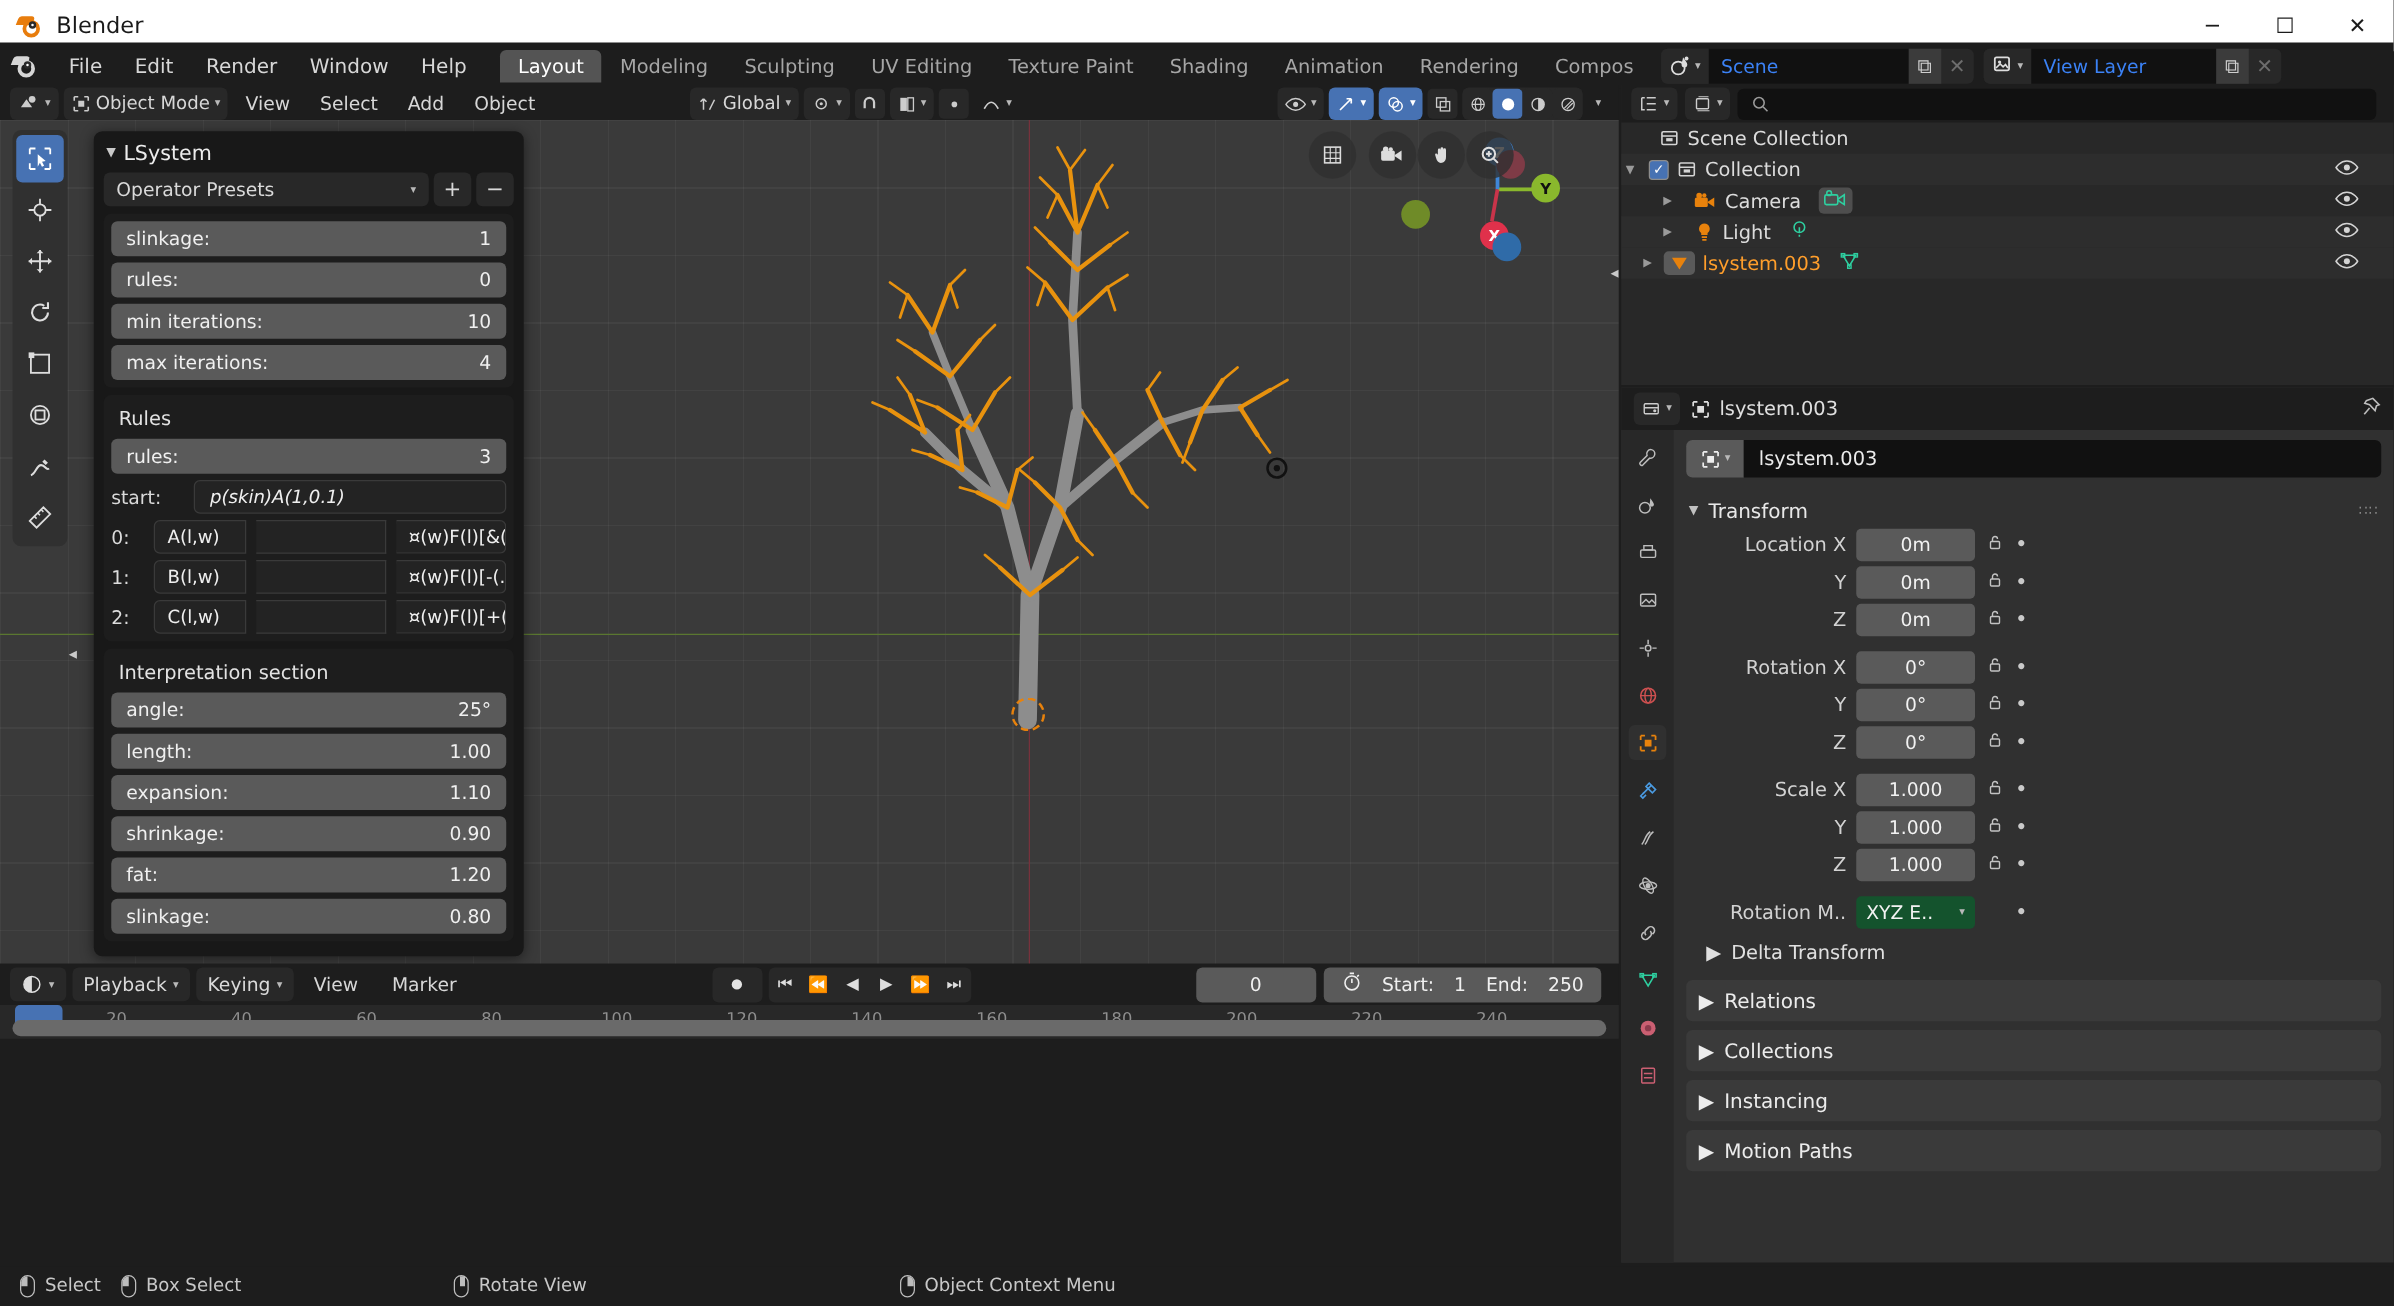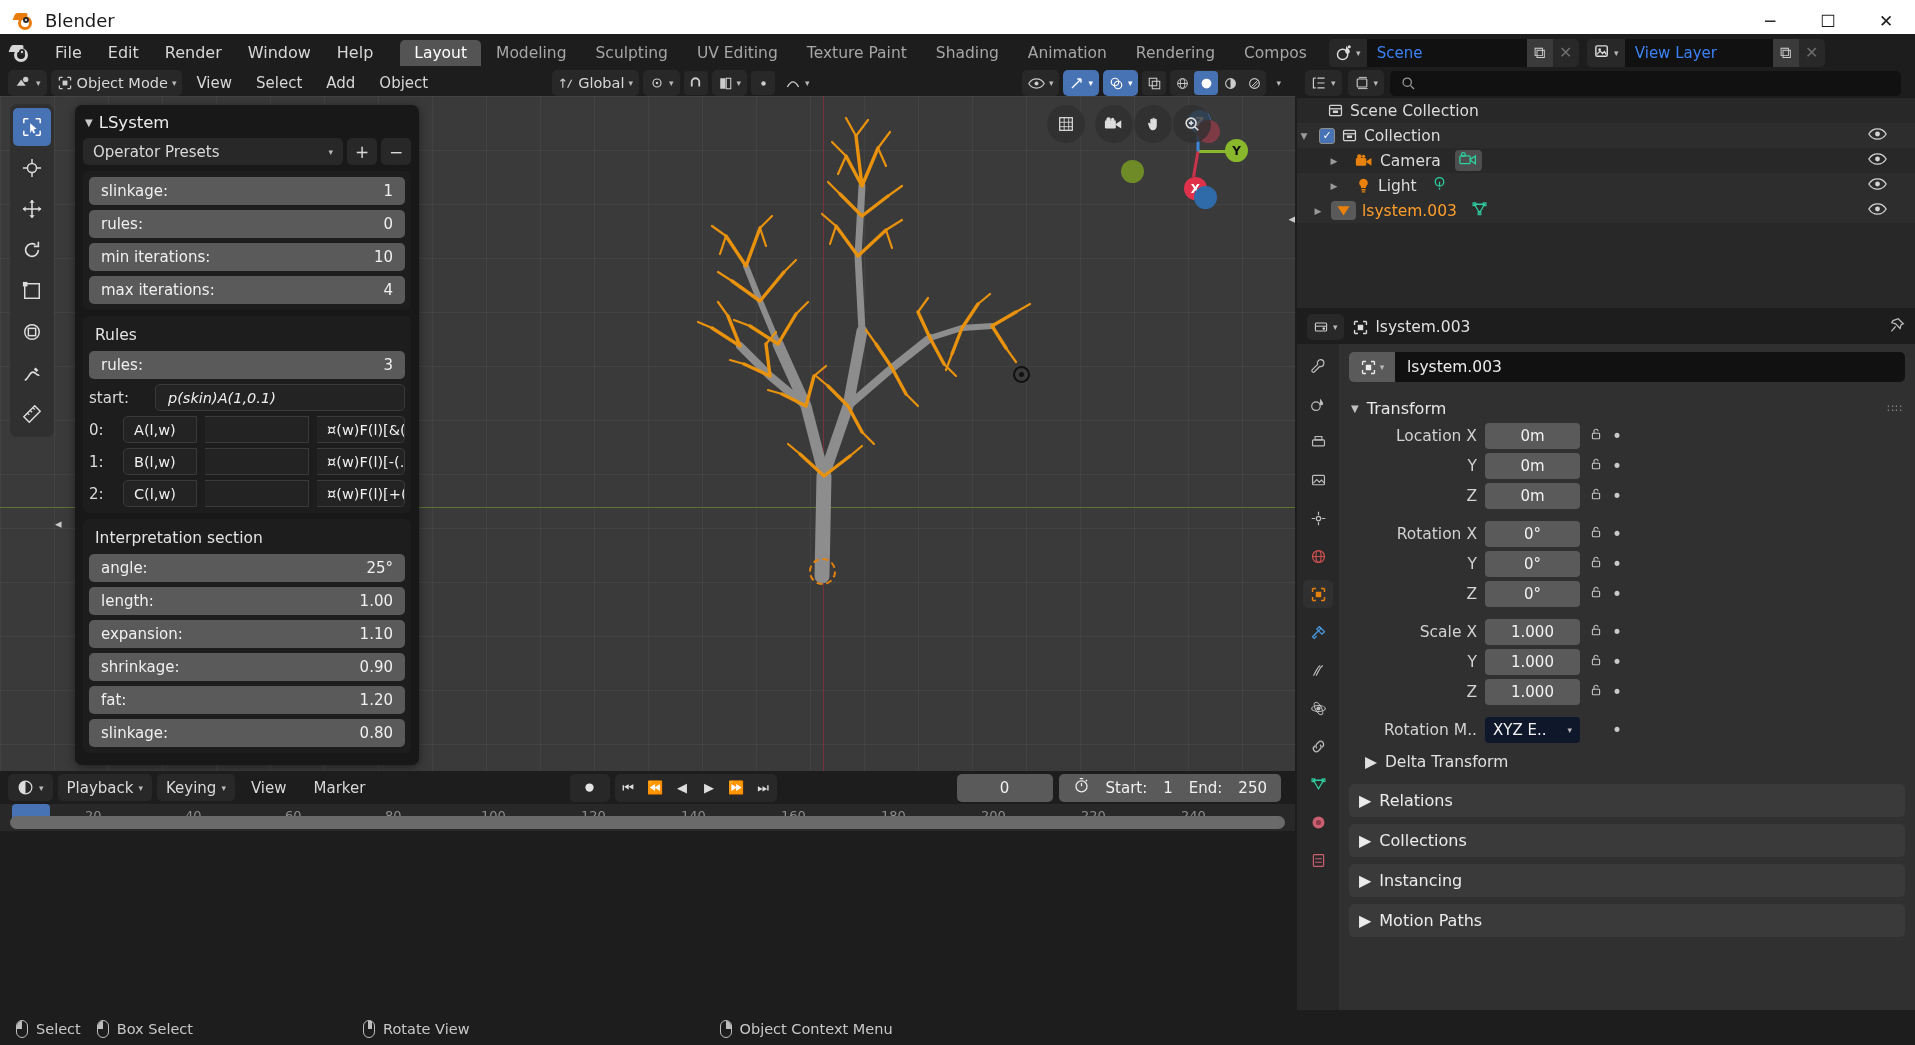--- a/index.html
+++ b/index.html
@@ -191,21 +191,21 @@
      display:flex; align-items:center; padding:0 12px; font-size:15.5px; color:#ececec;}
   .sect{ display:flex; align-items:center; gap:8px; font-size:16px; color:#e8e8e8;
      padding:5px 2px; }
   .sect .tri{ font-size:10px; color:#c0c0c0; }
   .grip{ margin-left:auto; color:#8a8a8a; font-size:11px; letter-spacing:1px;}
   .trow{ display:flex; align-items:center; gap:8px; margin-bottom:4px; }
   .tlabel{ width:128px; text-align:right; font-size:15.5px; color:#d2d2d2; }
   .tval{ width:95px; height:26px; background:#5a5a5a; border-radius:4px;
      display:flex; align-items:center; justify-content:center;
      font-size:15px; color:#f2f2f2; }
-  .tval.drop{ background:#0f172a; justify-content:space-between; padding:0 8px;}
+  .tval.drop{ background:#14532d; justify-content:space-between; padding:0 8px;}
   .lock{ color:#c3c3c3; }
   .anim{ color:#c9c9c9; font-size:17px; }
   .subsect{ display:flex; align-items:center; gap:8px; font-size:15.5px;
      color:#e0e0e0; padding:6px 2px 6px 16px;}
   .bigsect{ background:#3a3a3a; border-radius:5px; margin-top:7px;
      display:flex; align-items:center; gap:8px; padding:7px 10px;
      font-size:16px; color:#ececec; }
 
   
   .timeline{ position:absolute; left:0; top:771px; width:1295px; height:60px;

